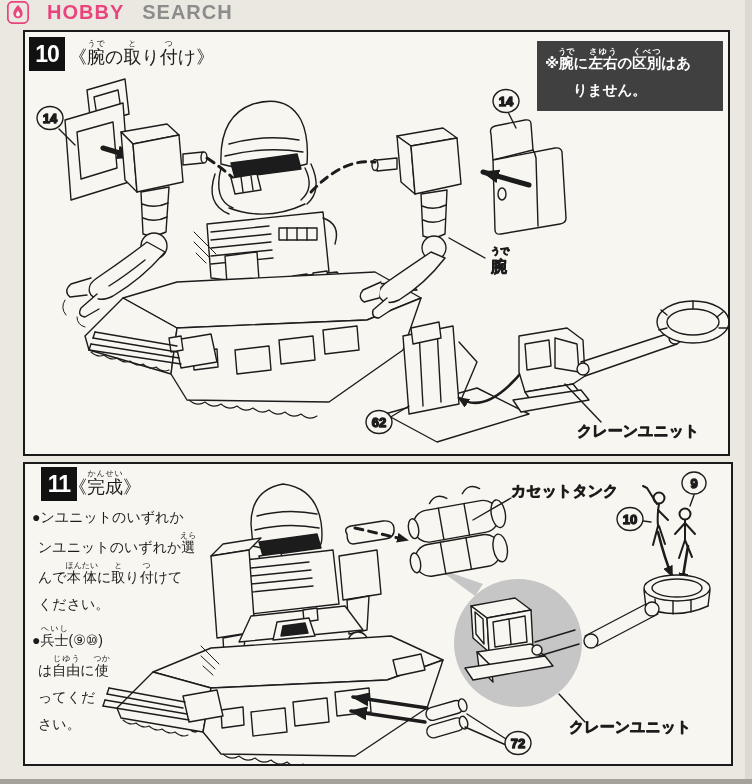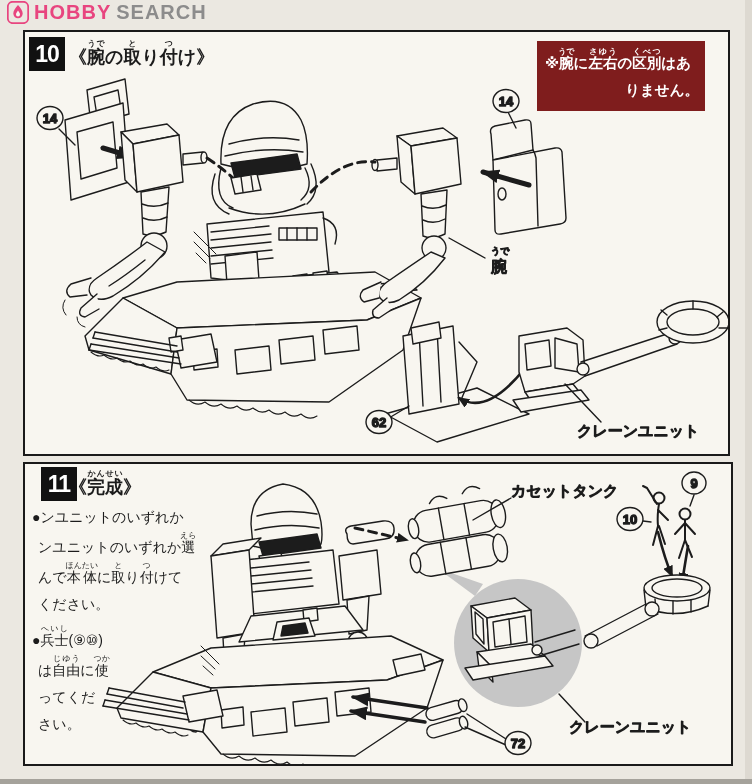--- a/index.html
+++ b/index.html
@@ -6,44 +6,44 @@
   html,body { width:752px; height:784px; }
   body { font-family:"Liberation Sans","DejaVu Sans",sans-serif; position:relative;
          background:#ebe8e1; overflow:hidden; color:#1c1c1c; }
   .page { position:absolute; inset:0; }
   .scan-edge-right { position:absolute; right:0; top:0; width:7px; height:100%;
          background:#ddd9d1; }
   .scan-edge-bottom { position:absolute; left:0; bottom:0; width:100%; height:5px;
          background:#a5a29b; }
   
   .logo { position:absolute; left:7px; top:0; height:24px; display:flex;
-          align-items:center; gap:5px; }
+          align-items:center; gap:18px; }
   .logo svg { display:block; }
   .logo .hobby { font-weight:bold; font-size:20px; letter-spacing:1px; color:#e8457f; }
   .logo .search { font-weight:bold; font-size:20px; letter-spacing:1px; color:#8c8c8c;text-align:center; }
   
   .panel { position:absolute; background:#f8f6f0; border:2px solid #1a1a1a; }
   .panel10 { left:23px; top:30px; width:707px; height:426px; }
   .panel11 { left:23px; top:462px; width:710px; height:304px; }
   .art { position:absolute; left:0; top:0; }
   .badge { position:absolute; width:36px; height:34px; background:#111;
            color:#fff; font-weight:bold; font-size:23px; display:flex;
            align-items:center; justify-content:center; letter-spacing:-1px; }
   .p10-badge { left:4px; top:5px; }
   .p11-badge { left:16px; top:3px; }
-  .steptitle { position:absolute; font-size:18px; font-weight:bold; line-height:30px;
+  .steptitle { position:absolute; font-size:18px; font-weight:normal; line-height:30px;
                white-space:nowrap; }
   .p10-title { left:44px; top:7px; }
   .p11-title { left:44px; top:5px; }
   .instr10 { position:absolute; left:252px; top:9px; font-size:14px; line-height:28px;
              white-space:nowrap; }
-  .notebox { position:absolute; left:512px; top:9px; width:168px; background:#7f1d1d;
+  .notebox { position:absolute; left:512px; top:9px; width:186px; background:#404040;
              color:#fff; font-size:14.5px; font-weight:bold; line-height:25px;
              padding:6px 6px 7px 8px; }
-  .notebox .indent { margin-left:28px;text-align:right; }
+  .notebox .indent { margin-left:28px; }
   .bullets { position:absolute; left:7px; top:40px; width:184px; font-size:14px; }
   .jline { line-height:27px; white-space:nowrap; }
   .jline.cont { margin-left:6px; }
   .bullet-group { margin-bottom:6px; }
   ruby rt { font-size:8px; letter-spacing:0; }
   svg text { font-family:"Liberation Sans","DejaVu Sans",sans-serif; fill:#1c1c1c; }
   .callout-num { font-size:13px; font-weight:bold; text-anchor:middle; }
   .jp-label { font-size:15px; }
   .jp-ruby { font-size:9px; }
 </style>

